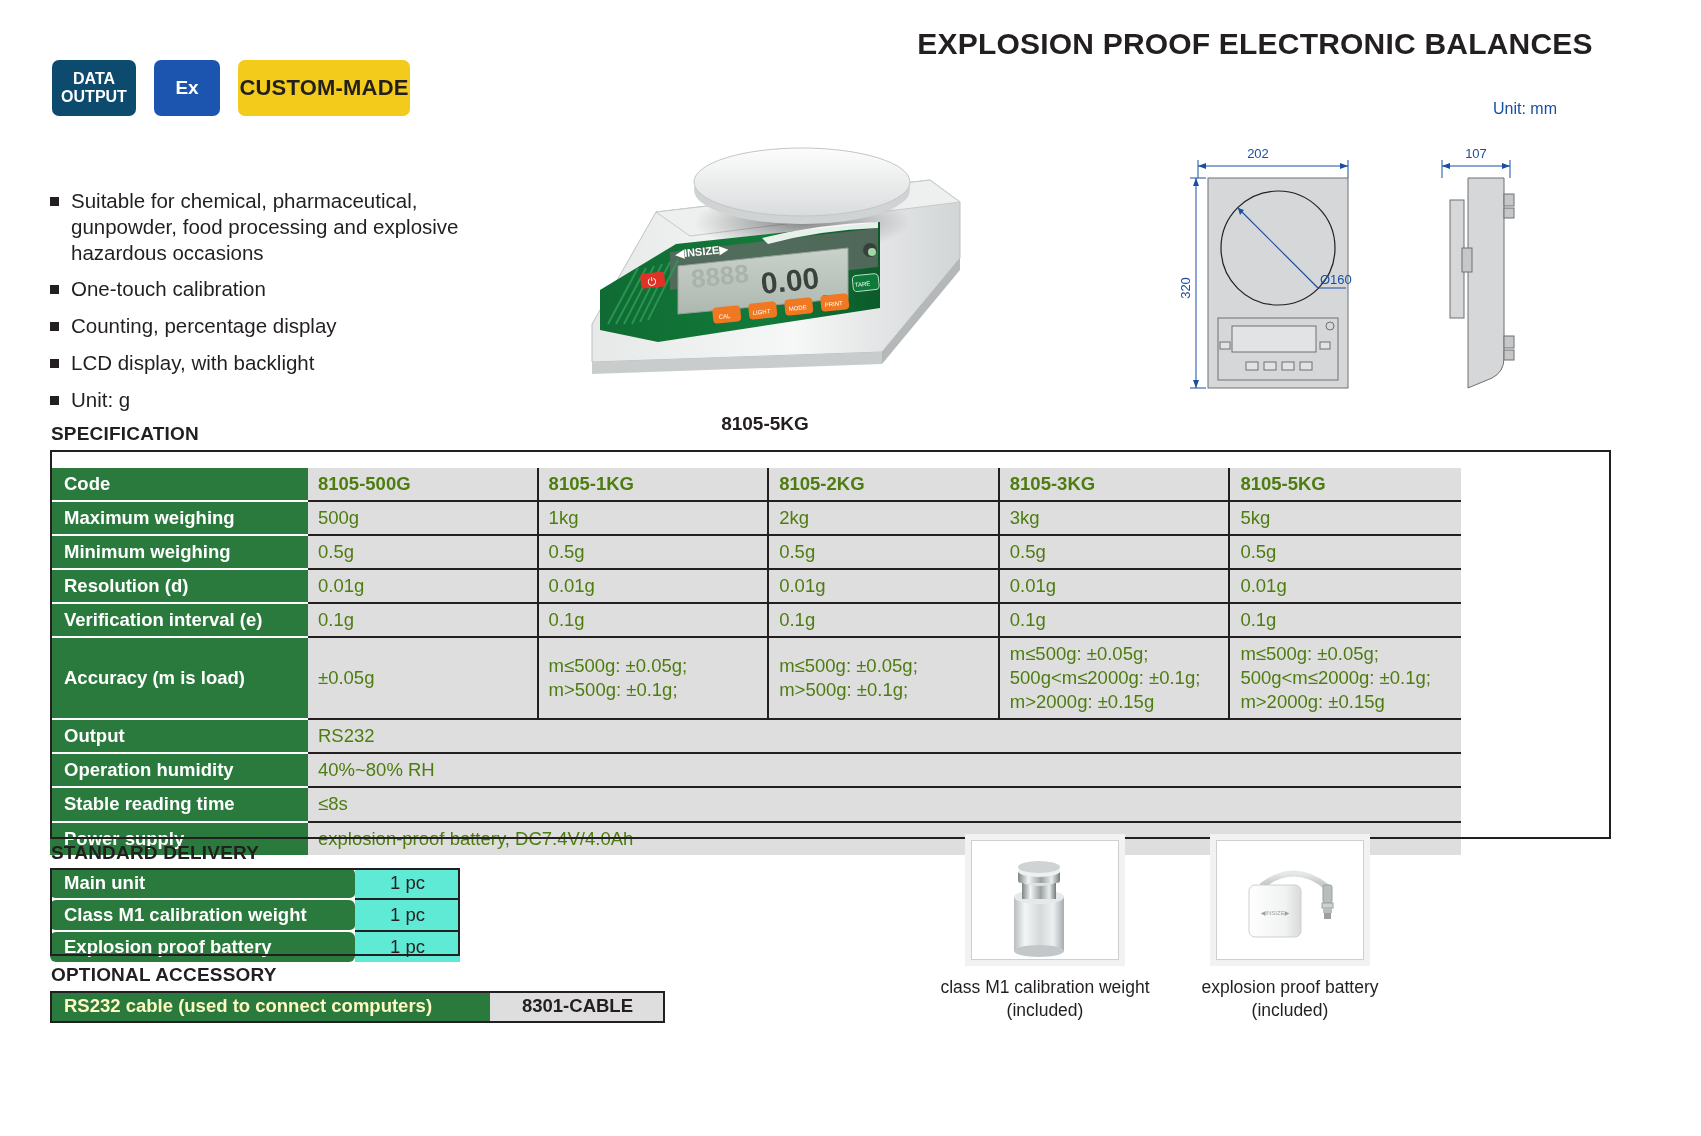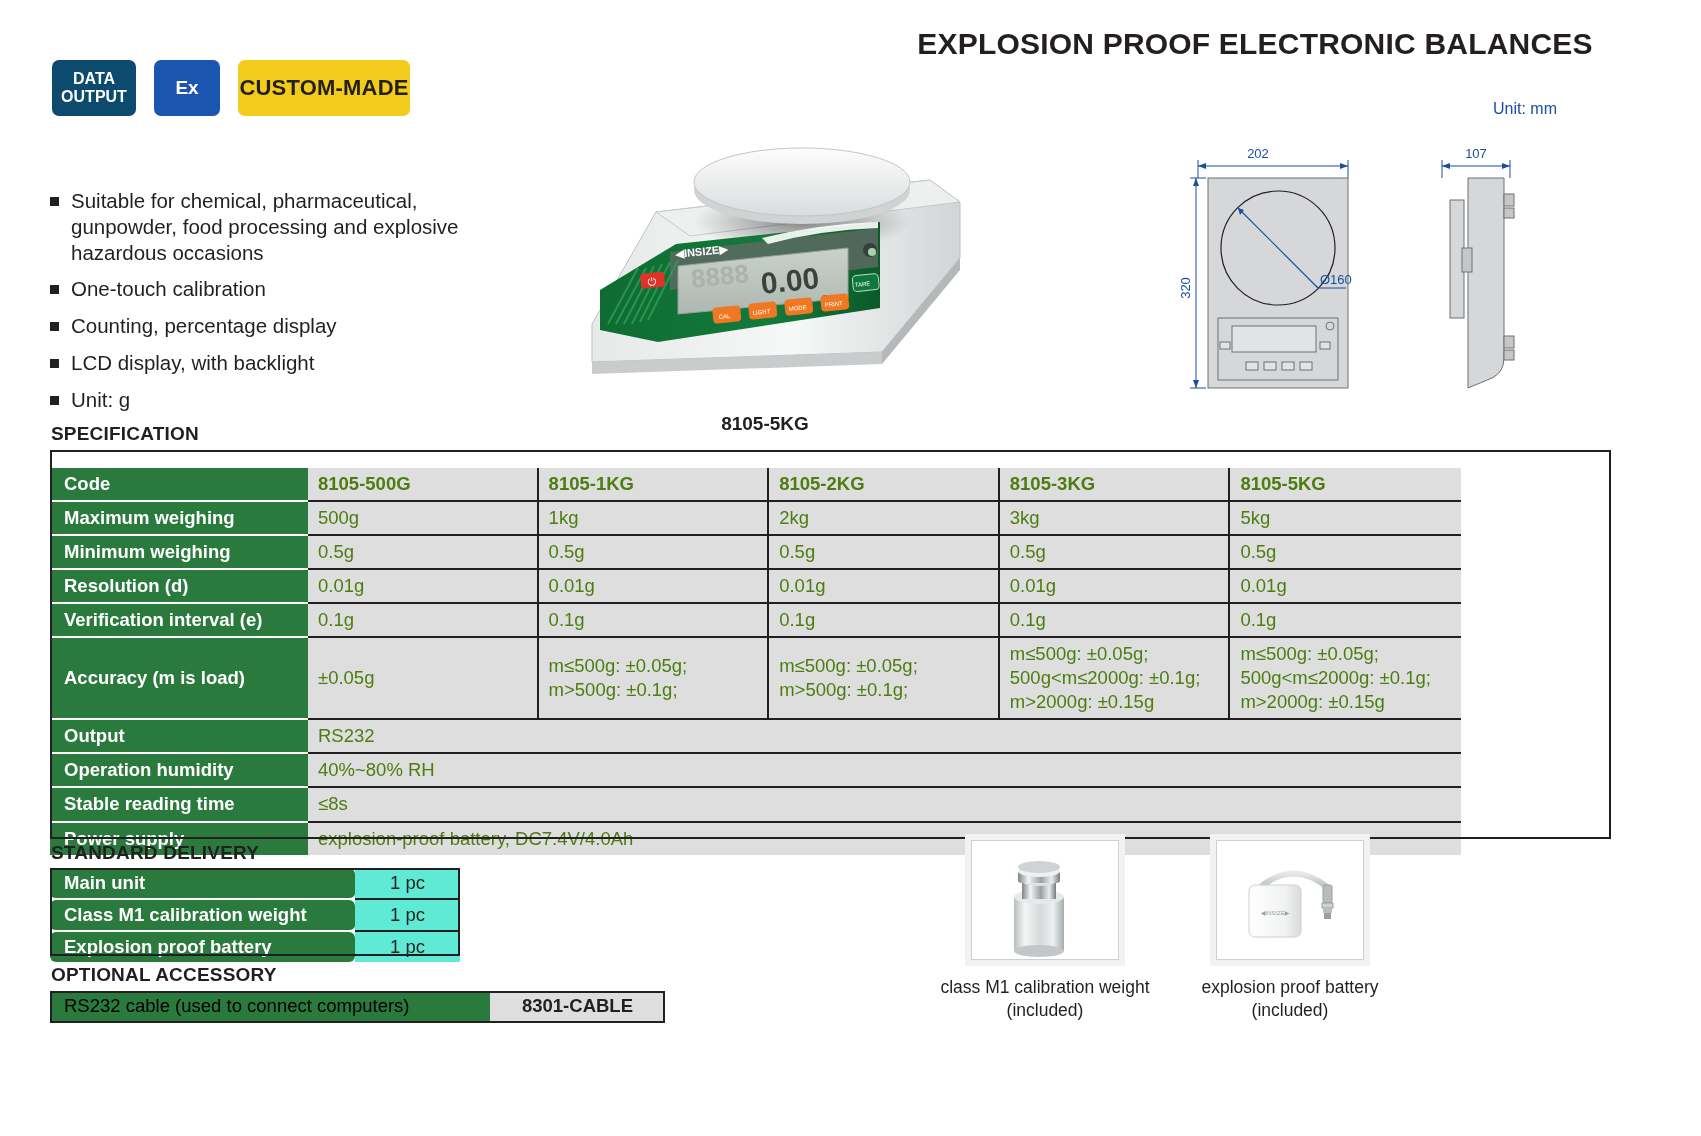--- a/index.html
+++ b/index.html
@@ -117,21 +117,21 @@
     border: 2px solid #231f20; pointer-events: none;
   }
 
   #optional-title { position: absolute; left: 51px; top: 964px; }
   .opt-table {
     position: absolute; left: 50px; top: 991px;
     border-collapse: separate; border-spacing: 0;
     table-layout: fixed; width: 615px;
   }
   .opt-table td { font-size: 18.5px; padding: 3px 10px; line-height: 1.3; }
-  .opt-table td.lbl { background: #2b7a3d; color: #000000; font-weight: normal; width: 440px; padding-left: 14px; }
+  .opt-table td.lbl { background: #2b7a3d; color: #fef9c3; font-weight: bold; width: 440px; padding-left: 14px; }
   .opt-table td.val { background: #dedede; font-weight: bold; text-align: center; }
   .opt-border {
     position: absolute; left: 50px; top: 991px; width: 615px; height: 32px;
     border: 2px solid #231f20; pointer-events: none;
   }
 
   
   .acc-photos { position: absolute; left: 930px; top: 840px; width: 520px; }
   .acc-item { position: absolute; text-align: center; }
   .acc-frame {

